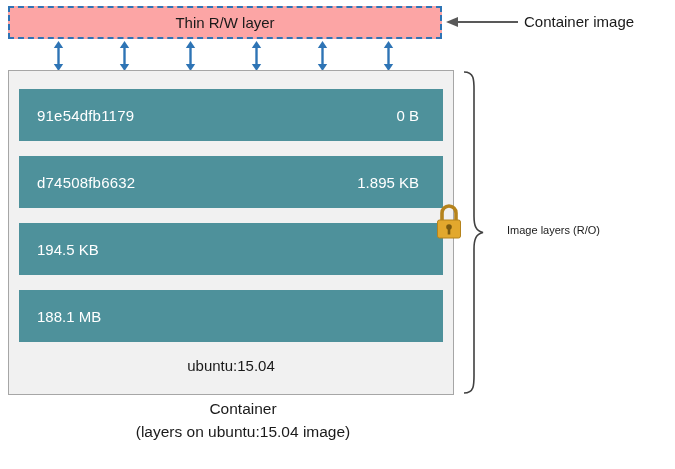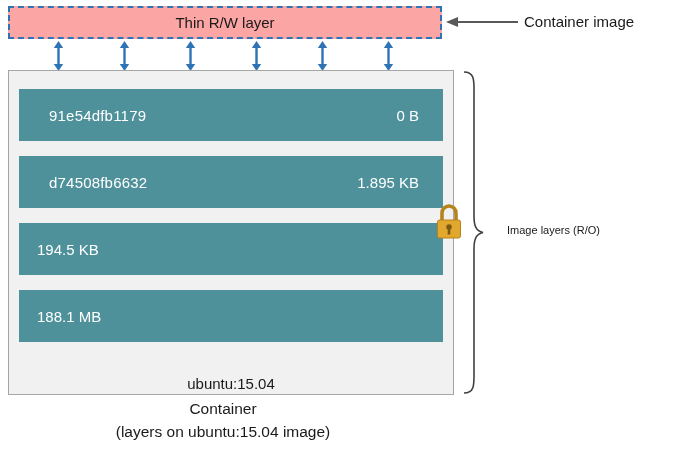--- a/index.html
+++ b/index.html
@@ -50,37 +50,37 @@
     background:var(--gray-box-bg);
     border:1px solid var(--gray-box-border);
     padding:18px 10px 0 10px;
     display:flex;flex-direction:column;gap:15px;
   }
   .layer-row{
     height:52px;flex:0 0 52px;background:var(--teal);
     display:flex;align-items:center;justify-content:space-between;
     padding:0 24px 0 18px;color:#ffffff;font-size:15px;
   }
-  .layer-id{letter-spacing:0.2px;margin-left:12px;}
+  .layer-id{letter-spacing:0.2px;}
   .base-label{
-    margin-top:18px;text-align:center;font-size:15px;color:var(--text-black);
+    text-align:center;font-size:15px;color:var(--text-black);
   }
 
   
   .lock-wrap{position:absolute;left:435px;top:202px;width:28px;height:40px;}
 
   
   .brace-wrap{position:absolute;left:461px;top:70px;width:26px;height:325px;}
   .image-layers-label{
     position:absolute;left:507px;top:224px;font-size:11px;white-space:nowrap;
   }
 
   
   .caption{
-    position:absolute;left:0;top:397px;width:446px;text-align:center;
+    position:absolute;left:20px;top:397px;width:446px;text-align:center;
     font-size:15.5px;line-height:23px;
   }
 </style>
 </head>
 <body>
 
 <div class="canvas">
 
   <div class="thin-rw-box">
     <span>Thin R/W layer</span>

